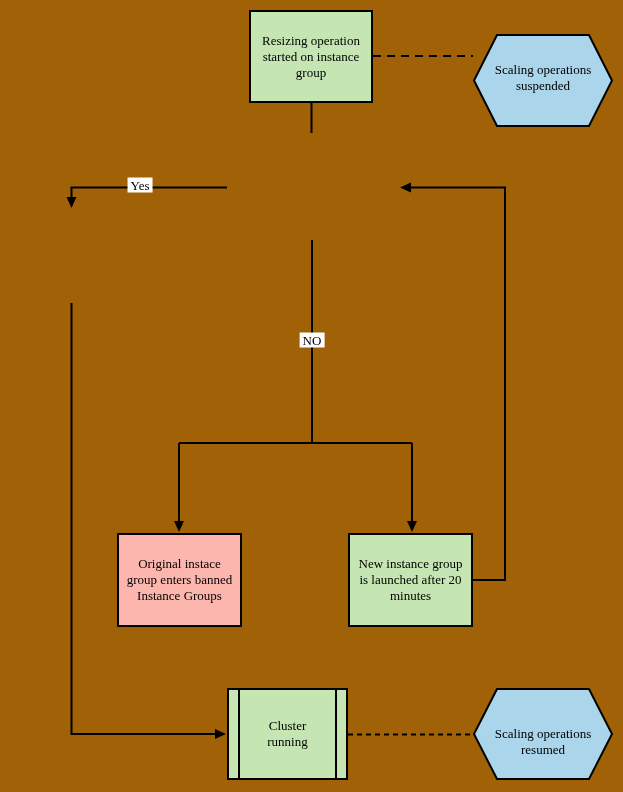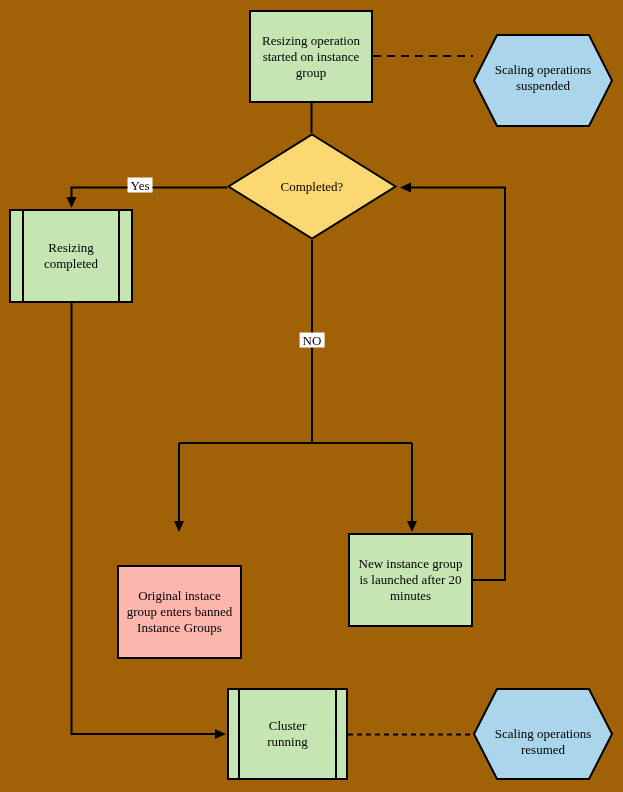--- a/index.html
+++ b/index.html
@@ -71,40 +71,27 @@
 
   <div class="shape-wrap" style="left:473px; top:10px; width:140px; height:88px;margin-top:24px;">
     <svg width="140" height="93" viewBox="0 0 140 93">
       <polygon points="24,1 116,1 139,46.5 116,92 24,92 1,46.5" stroke="#000" stroke-width="2" fill="#aad5eb"></polygon>
     </svg>
     <div class="overlay-label">
         <span class="w118">Scaling operations suspended</span>
       </div>
   </div>
 
-  <div class="shape-wrap" style="left:227px; top:133px; width:170px; height:107px;">
-    <svg width="170" height="107" viewBox="0 0 170 107">
-      <polygon points="85,1.5 168.5,53.5 85,105.5 1.5,53.5" stroke="#000" stroke-width="2" fill="#fbd871"></polygon>
-    </svg>
-    <div class="overlay-label">
-        <span>Completed?</span>
-      </div>
-  </div>
 
   <div class="edge-label" style="left:140px; top:185px;">Yes</div>
 
   <div class="edge-label" style="left:312px; top:340px;">NO</div>
 
-  <div class="node green" style="left:9px; top:209px; width:124px; height:94px;">
-    <div class="predef-bar" style="left:11px;"></div>
-    <div class="predef-bar" style="right:11px;"></div>
-    <div class="label-inner w80">Resizing completed</div>
-  </div>
 
-  <div class="node pink" style="left:117px; top:533px; width:125px; height:94px;margin-top:32px;">
+  <div class="node pink" style="left:117px; top:533px; width:125px; height:94px;">
     <div class="label-inner w118">Original instace group enters banned Instance Groups</div>
   </div>
 
   <div class="node green" style="left:348px; top:533px; width:125px; height:94px;">
     <div class="label-inner w120">New instance group is launched after 20 minutes</div>
   </div>
 
   <div class="node green" style="left:227px; top:688px; width:121px; height:92px;">
     <div class="predef-bar" style="left:9px;"></div>
     <div class="predef-bar" style="right:9px;"></div>

